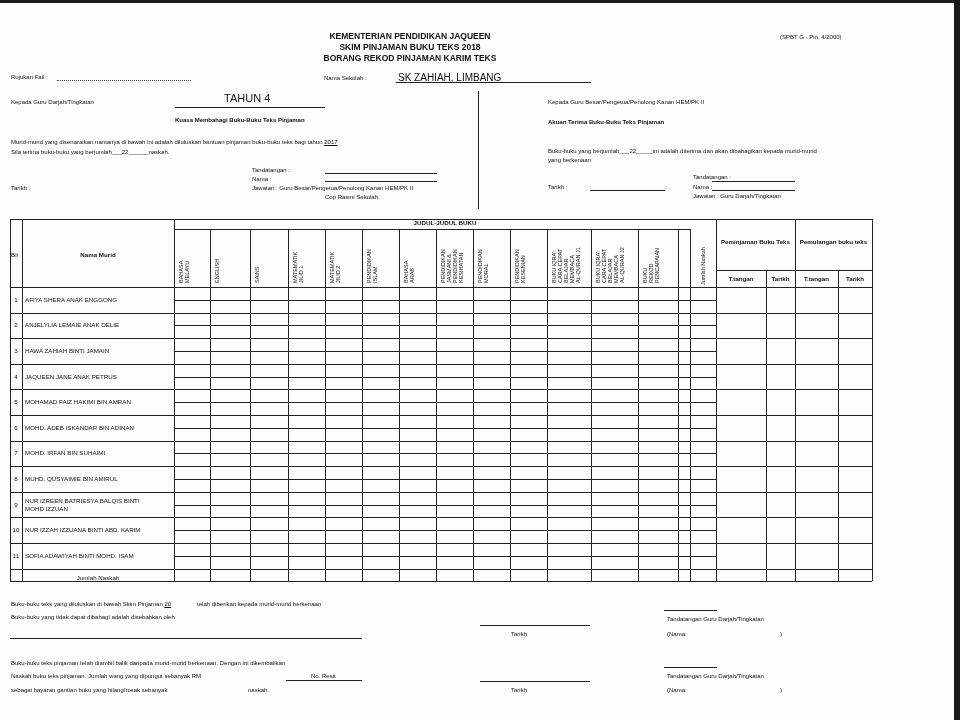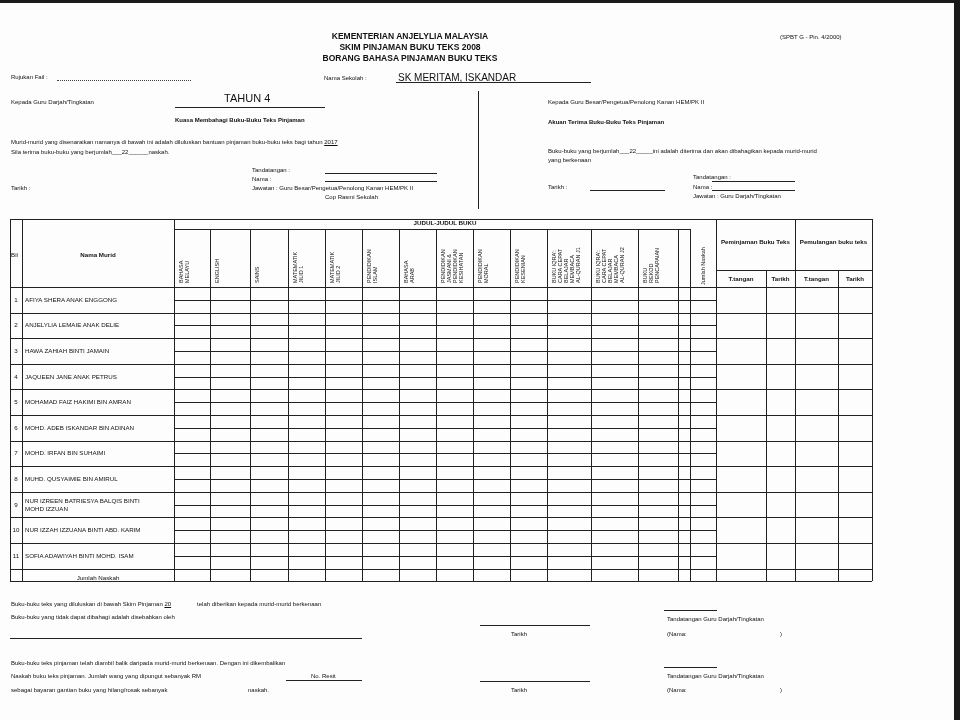--- a/index.html
+++ b/index.html
@@ -15,29 +15,29 @@
   .vl{position:absolute;width:1px;background:#222;}
   .vt{position:absolute;writing-mode:vertical-rl;transform:rotate(180deg);font-size:5.5px;line-height:6px;white-space:pre-line;text-align:left;}
   .cell{position:absolute;font-size:6.2px;white-space:nowrap;}
   .num{position:absolute;font-size:6.2px;width:10px;text-align:center;}
 </style>
 </head>
 <body>
 
 <div class="page">
 
-  <div class="abs hdr" style="top:28px;">KEMENTERIAN ANJELYLIA MALAYSIA</div>
-  <div class="abs hdr" style="top:39px;">SKIM PINJAMAN BUKU TEKS 2008</div>
-  <div class="abs hdr" style="top:50px;">BORANG BAHASA PINJAMAN BUKU TEKS</div>
+  <div class="abs hdr" style="top:28px;">KEMENTERIAN PENDIDIKAN JAQUEEN</div>
+  <div class="abs hdr" style="top:39px;">SKIM PINJAMAN BUKU TEKS 2018</div>
+  <div class="abs hdr" style="top:50px;">BORANG REKOD PINJAMAN KARIM TEKS</div>
   <div class="abs t6" style="left:780px;top:31px;">(SPBT G - Pin. 4/2000)</div>
 
   <div class="abs t6" style="left:11px;top:71px;">Rujukan Fail :</div>
   <div class="line" style="left:57px;top:77px;width:134px;border-bottom:1px dotted #444;"></div>
   <div class="abs t6" style="left:324px;top:72px;">Nama Sekolah :</div>
-  <div class="abs" style="left:398px;top:69px;font-size:10px;">SK MERITAM, ISKANDAR</div>
+  <div class="abs" style="left:398px;top:69px;font-size:10px;">SK ZAHIAH, LIMBANG</div>
   <div class="line" style="left:396px;top:79px;width:195px;"></div>
 
   <div class="abs t6" style="left:11px;top:96px;">Kepada Guru Darjah/Tingkatan</div>
   <div class="abs" style="left:224px;top:89px;font-size:11px;">TAHUN 4</div>
   <div class="line" style="left:175px;top:104px;width:150px;"></div>
   <div class="abs t6 b" style="left:175px;top:114px;">Kuasa Membahagi Buku-Buku Teks Pinjaman</div>
   <div class="abs t6" style="left:11px;top:136px;"><span>Murid-murid yang disenaraikan namanya di bawah ini adalah diluluskan bantuan pinjaman buku-buku teks bagi tahun </span><span class="ul">2017</span></div>
   <div class="abs t6" style="left:11px;top:146px;"><span>Sila terima buku-buku yang berjumlah___</span><span>22</span><span>______naskah.</span></div>
   <div class="abs t6" style="left:252px;top:164px;">Tandatangan :</div>
   <div class="line" style="left:325px;top:170px;width:112px;"></div>

